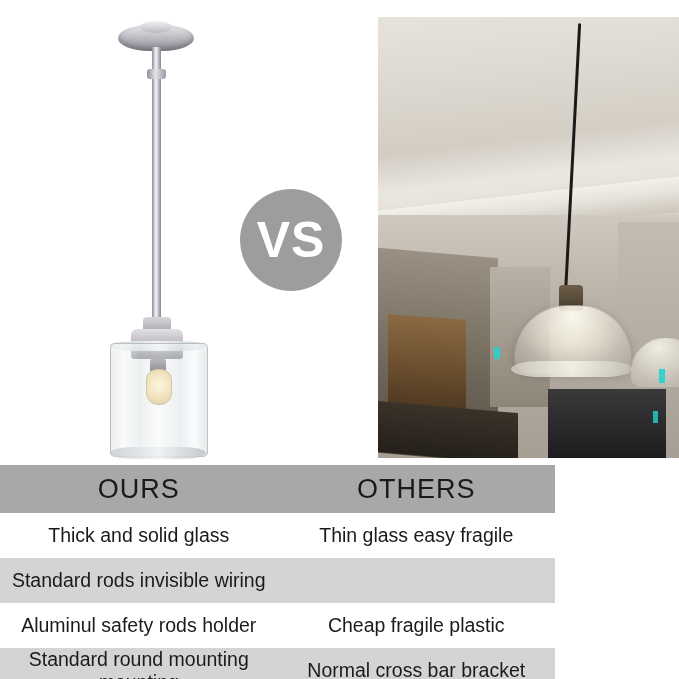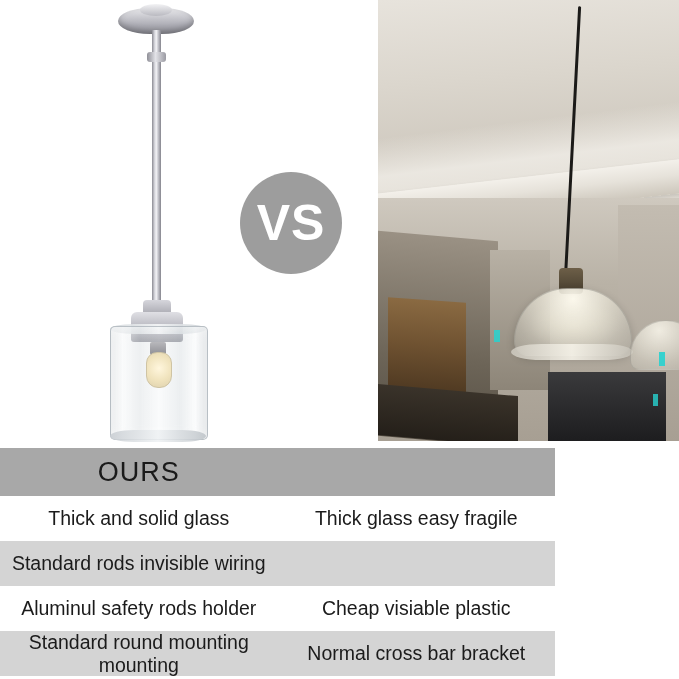--- a/index.html
+++ b/index.html
@@ -20,20 +20,21 @@
     background: #ffffff;
   }
 
   
   .top-area {
     position: relative;
     width: 679px;
     height: 448px;
     background: #ffffff;
     overflow: hidden;
+    margin-top: 17px;
   }
 
   
   .left-photo {
     position: absolute;
     left: 0;
     top: 0;
     width: 376px;
     height: 448px;
     background: #ffffff;
@@ -407,34 +408,35 @@
       <div class="rp-teal1"></div>
       <div class="rp-teal2"></div>
       <div class="rp-teal3"></div>
     </div>
   </div>
 
   <div class="table">
 
     <div class="trow hrow">
       <div class="tcell">OURS</div>
+      <div class="tcell">OTHERS</div>
     </div>
 
     <div class="trow drow row-white">
       <div class="tcell">Thick and solid glass</div>
-      <div class="tcell">Thick glass easy fragile</div>
+      <div class="tcell">Thin glass easy fragile</div>
     </div>
 
     <div class="trow drow row-grey">
       <div class="tcell">Standard rods invisible wiring</div>
     </div>
 
     <div class="trow drow row-white">
       <div class="tcell">Aluminul safety rods holder</div>
-      <div class="tcell">Cheap visiable plastic</div>
+      <div class="tcell">Cheap fragile plastic</div>
     </div>
 
     <div class="trow drow row-grey">
       <div class="tcell">Standard round mounting mounting</div>
       <div class="tcell">Normal cross bar bracket</div>
     </div>
 
   </div>
 </div>
 

